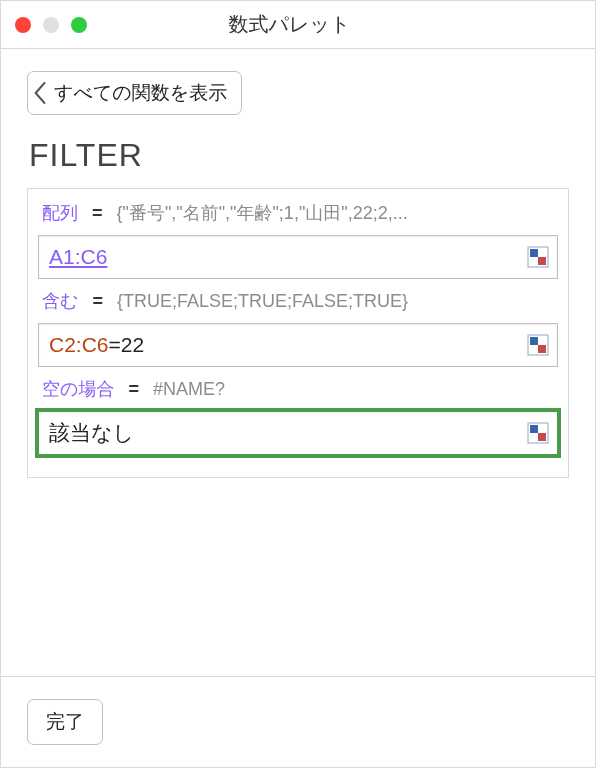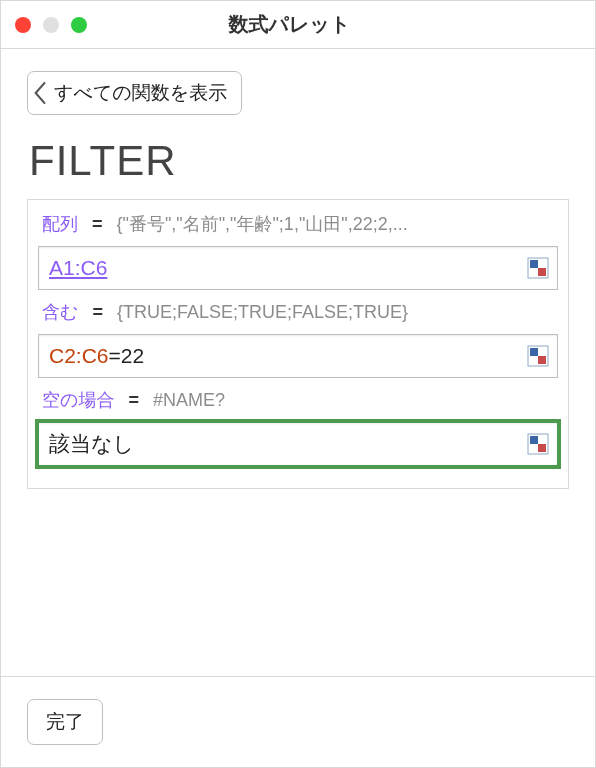--- a/index.html
+++ b/index.html
@@ -18,31 +18,31 @@
     align-items: center;
     padding: 0 14px;
     border-bottom: 1px solid #d9d9d9;
     position: relative;
   }
   .traffic-lights { display: flex; gap: 12px; }
   .tl { width: 16px; height: 16px; border-radius: 50%; }
   .tl-close { background: #ff4136; }
   .tl-min  { background: #e0e0e0; }
   .tl-max  { background: #2ecc40; }
-  .title { position:absolute; left:0; right:17px; text-align:center; font-size: 20px; font-weight:700; color:#333; pointer-events:none;}
+  .title { position:absolute; left:0; right:17px; text-align:center; font-size: 20px; font-weight:400; color:#333; pointer-events:none;}
   .content { flex:1; padding: 22px 26px 0 26px; display:flex; flex-direction:column; overflow:hidden; }
   .back-btn {
     display:inline-flex; align-items:center; gap:6px;
     height:44px; padding:0 14px 0 6px;
     font-size:19px; color:#222;
     background:#fff; border:1px solid #bfbfbf; border-radius:7px;
     cursor:pointer; width:fit-content;
   }
   .back-btn svg { width:14px; height:24px; }
-  .fn-name { font-size:42px; color:#444; margin:22px 0 14px 2px; font-weight:400; letter-spacing:1px;}
+  .fn-name { font-size:32px; color:#444; margin:22px 0 14px 2px; font-weight:400; letter-spacing:1px;}
   .args { border:1px solid #d9d9d9; padding:12px 10px 12px 10px; background:#fff;}
   .arg-row { margin-bottom:10px; }
   .arg-head { display:flex; align-items:baseline; gap:8px; font-size:18px; margin-bottom:10px; padding-left:4px;}
   .arg-label { font-weight:400; color:#8b5cf6;}
   .arg-eq { font-weight:700; color:#333; margin:0 6px;}
   .arg-preview { color:#8c8c8c; font-weight:400; overflow:hidden; white-space:nowrap; text-overflow:ellipsis; flex:1;}
   .input-wrap {
     position:relative; display:flex; align-items:center;
     height:44px; background:#fff; border:1px solid #bfbfbf;
     box-shadow: inset 0 1px 2px rgba(0,0,0,0.08);

